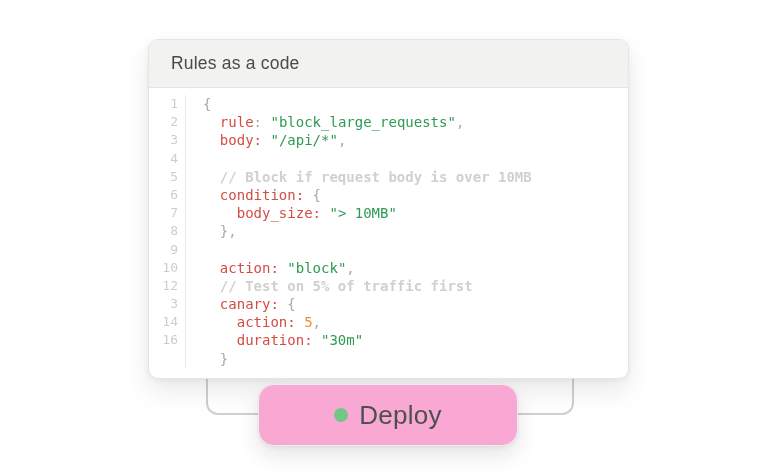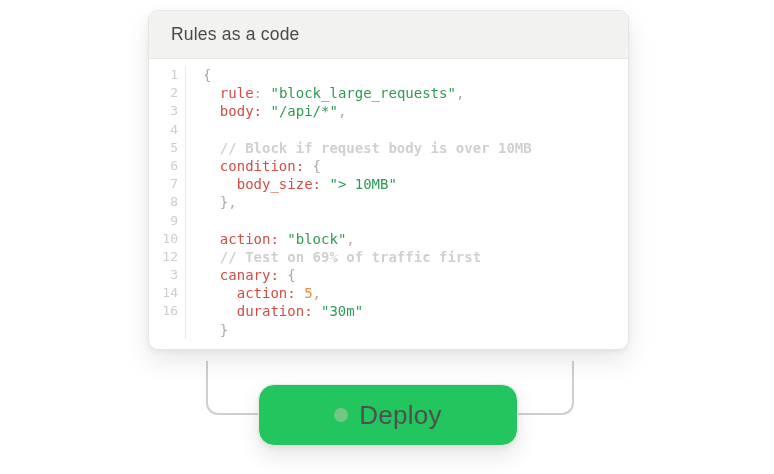--- a/index.html
+++ b/index.html
@@ -37,21 +37,21 @@
   .connector-right {
     left: 517px; top: 361px; width: 57px; height: 54px;
     border-right: 2px solid var(--connector);
     border-bottom: 2px solid var(--connector);
     border-bottom-right-radius: 12px;
   }
 
   
   .card {
     position: absolute; z-index: 2;
-    left: 148px; top: 10px; width: 481px; height: 340px;
+    left: 148px; top: 39px; width: 481px; height: 340px;
     background: #ffffff;
     border: 1px solid var(--card-border);
     border-radius: 10px;
     box-shadow: 0 12px 26px rgba(0,0,0,0.09), 0 2px 6px rgba(0,0,0,0.05);
     overflow: hidden;
   }
   .card-header {
     height: 48px;
     background: var(--header-bg);
     border-bottom: 1px solid var(--card-border);
@@ -90,21 +90,21 @@
   .tok-key     { color: var(--key); }
   .tok-string  { color: var(--string); }
   .tok-number  { color: var(--number); }
   .tok-punct   { color: var(--punct); }
   .tok-comment { color: var(--comment); font-weight: 700; }
 
   
   .deploy-btn {
     position: absolute; z-index: 3;
     left: 258px; top: 384px; width: 260px; height: 62px;
-    background: #22c55e;
+    background: #f9a8d4;
     border: 1px solid #ececea;
     border-radius: 16px;
     box-shadow: 0 10px 22px rgba(0,0,0,0.10), 0 2px 5px rgba(0,0,0,0.05);
     display: flex; align-items: center; justify-content: center;
     gap: 11px;
     cursor: pointer;
     font-family: "Liberation Sans", sans-serif;
   }
   .status-dot {
     width: 14px; height: 14px;
@@ -134,21 +134,21 @@
           <div class="code-line"><span class="line-num">1</span><span class="line-code"><span class="tok-punct">{</span></span></div>
           <div class="code-line"><span class="line-num">2</span><span class="line-code"><span>  </span><span class="tok-key">rule</span><span class="tok-punct">:</span><span> </span><span class="tok-string">"block_large_requests"</span><span class="tok-punct">,</span></span></div>
           <div class="code-line"><span class="line-num">3</span><span class="line-code"><span>  </span><span class="tok-key">body:</span><span> </span><span class="tok-string">"/api/*"</span><span class="tok-punct">,</span></span></div>
           <div class="code-line"><span class="line-num">4</span><span class="line-code"></span></div>
           <div class="code-line"><span class="line-num">5</span><span class="line-code"><span>  </span><span class="tok-comment">// Block if request body is over 10MB</span></span></div>
           <div class="code-line"><span class="line-num">6</span><span class="line-code"><span>  </span><span class="tok-key">condition:</span><span> </span><span class="tok-punct">{</span></span></div>
           <div class="code-line"><span class="line-num">7</span><span class="line-code"><span>    </span><span class="tok-key">body_size:</span><span> </span><span class="tok-string">"&gt; 10MB"</span></span></div>
           <div class="code-line"><span class="line-num">8</span><span class="line-code"><span>  </span><span class="tok-punct">},</span></span></div>
           <div class="code-line"><span class="line-num">9</span><span class="line-code"></span></div>
           <div class="code-line"><span class="line-num">10</span><span class="line-code"><span>  </span><span class="tok-key">action:</span><span> </span><span class="tok-string">"block"</span><span class="tok-punct">,</span></span></div>
-          <div class="code-line"><span class="line-num">12</span><span class="line-code"><span>  </span><span class="tok-comment">// Test on 69% of traffic first</span></span></div>
+          <div class="code-line"><span class="line-num">12</span><span class="line-code"><span>  </span><span class="tok-comment">// Test on 5% of traffic first</span></span></div>
           <div class="code-line"><span class="line-num">3</span><span class="line-code"><span>  </span><span class="tok-key">canary:</span><span> </span><span class="tok-punct">{</span></span></div>
           <div class="code-line"><span class="line-num">14</span><span class="line-code"><span>    </span><span class="tok-key">action:</span><span> </span><span class="tok-number">5</span><span class="tok-punct">,</span></span></div>
           <div class="code-line"><span class="line-num">16</span><span class="line-code"><span>    </span><span class="tok-key">duration:</span><span> </span><span class="tok-string">"30m"</span></span></div>
           <div class="code-line"><span class="line-num"></span><span class="line-code"><span>  </span><span class="tok-punct">}</span></span></div>
         </div>
     </div>
   </div>
 
   <div class="deploy-btn">
     <span class="status-dot"></span>

